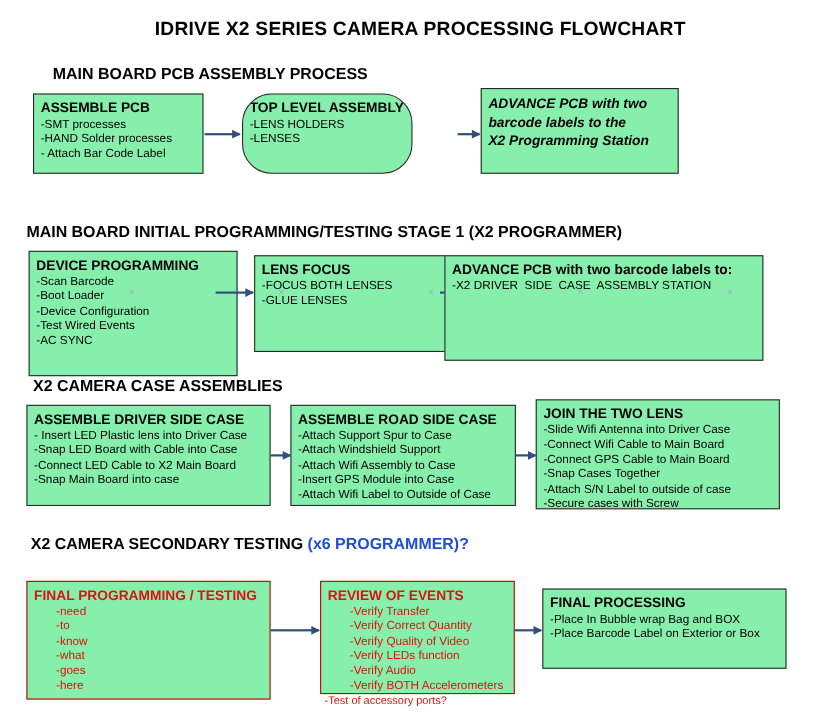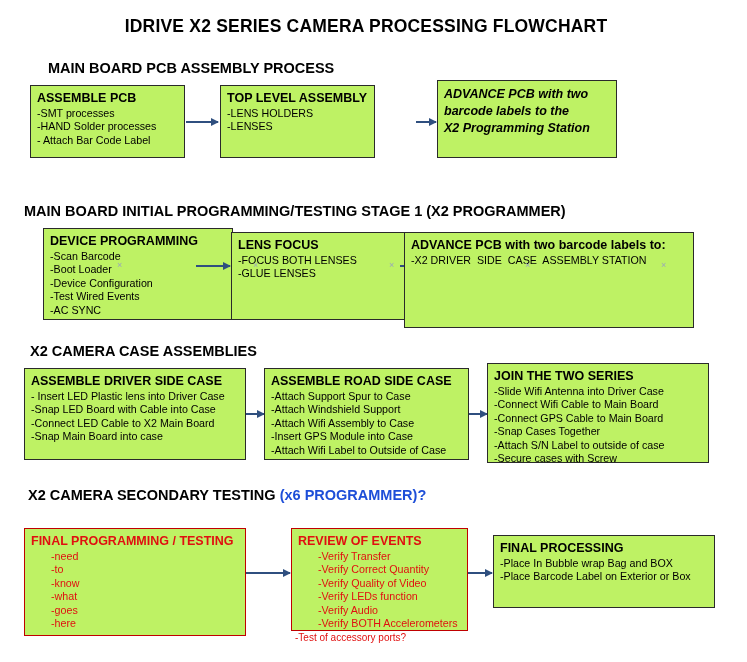--- a/index.html
+++ b/index.html
@@ -14,42 +14,42 @@
     position: relative;
     overflow: hidden;
   }
   #canvas {
     position: relative;
     width: 747px;
     height: 662px;
   }
   .title {
     position: absolute;
-    left: 0;
+    left: 16px;
     top: 16px;
     width: 732px;
     text-align: center;
     font-size: 17.5px;
     font-weight: bold;
     color: #000000;
     letter-spacing: 0.2px;
   }
   .section-label {
     position: absolute;
     font-size: 14.5px;
     font-weight: bold;
     color: #000000;
     white-space: nowrap;
   }
   .section-label .red {
     color: #1d4ed8;
   }
   .box {
     position: absolute;
-    background: #bef264;
+    background: #86efac;
     border: 1px solid #2a2a2a;
     box-sizing: border-box;
     padding: 5px 6px 16px 6px;
     overflow: hidden;
   }
   .box .hdr {
     font-size: 12.5px;
     font-weight: bold;
     color: #000000;
     line-height: 15px;
@@ -110,39 +110,39 @@
     <div class="hdr">ASSEMBLE PCB</div>
     <div class="lines">
       <div class="ln">-SMT processes</div>
       <div class="ln">-HAND Solder processes</div>
       <div class="ln">- Attach Bar Code Label</div>
     </div>
   </div>
 
   <div class="arrow" style="left:186px; top:121px; width:32px;"></div>
 
-  <div class="box" style="left:220px; top:85px; width:155px; height:73px;">
+  <div class="box" style="left:220px; top:85px; width:155px; height:73px;border-radius:27px;">
     <div class="hdr">TOP LEVEL ASSEMBLY</div>
     <div class="lines">
       <div class="ln">-LENS HOLDERS</div>
       <div class="ln">-LENSES</div>
     </div>
   </div>
 
   <div class="arrow" style="left:416px; top:121px; width:20px;"></div>
 
   <div class="box" style="left:437px; top:80px; width:180px; height:78px;">
     <div class="hdr" style="line-height:17px;font-style:italic;">ADVANCE PCB with two
 barcode labels to the
 X2 Programming Station</div>
   </div>
 
   <div class="section-label" style="left:24px; top:203px;">MAIN BOARD INITIAL PROGRAMMING/TESTING STAGE 1 (X2 PROGRAMMER)</div>
 
-  <div class="box" style="left:43px; top:228px; width:190px; height:92px;">
+  <div class="box" style="left:26px; top:228px; width:190px; height:114px;">
     <div class="hdr">DEVICE PROGRAMMING</div>
     <div class="lines">
       <div class="ln">-Scan Barcode</div>
       <div class="ln">-Boot Loader</div>
       <div class="ln">-Device Configuration</div>
       <div class="ln">-Test Wired Events</div>
       <div class="ln">-AC SYNC</div>
     </div>
   </div>
 
@@ -186,21 +186,21 @@
       <div class="ln">-Attach Windshield Support</div>
       <div class="ln">-Attach Wifi Assembly to Case</div>
       <div class="ln">-Insert GPS Module into Case</div>
       <div class="ln">-Attach Wifi Label to Outside of Case</div>
     </div>
   </div>
 
   <div class="arrow" style="left:469px; top:413px; width:18px;"></div>
 
   <div class="box" style="left:487px; top:363px; width:222px; height:100px;">
-    <div class="hdr">JOIN THE TWO SERIES</div>
+    <div class="hdr">JOIN THE TWO LENS</div>
     <div class="lines">
       <div class="ln">-Slide Wifi Antenna into Driver Case</div>
       <div class="ln">-Connect Wifi Cable to Main Board</div>
       <div class="ln">-Connect GPS Cable to Main Board</div>
       <div class="ln">-Snap Cases Together</div>
       <div class="ln">-Attach S/N Label to outside of case</div>
       <div class="ln">-Secure cases with Screw</div>
     </div>
   </div>
 

